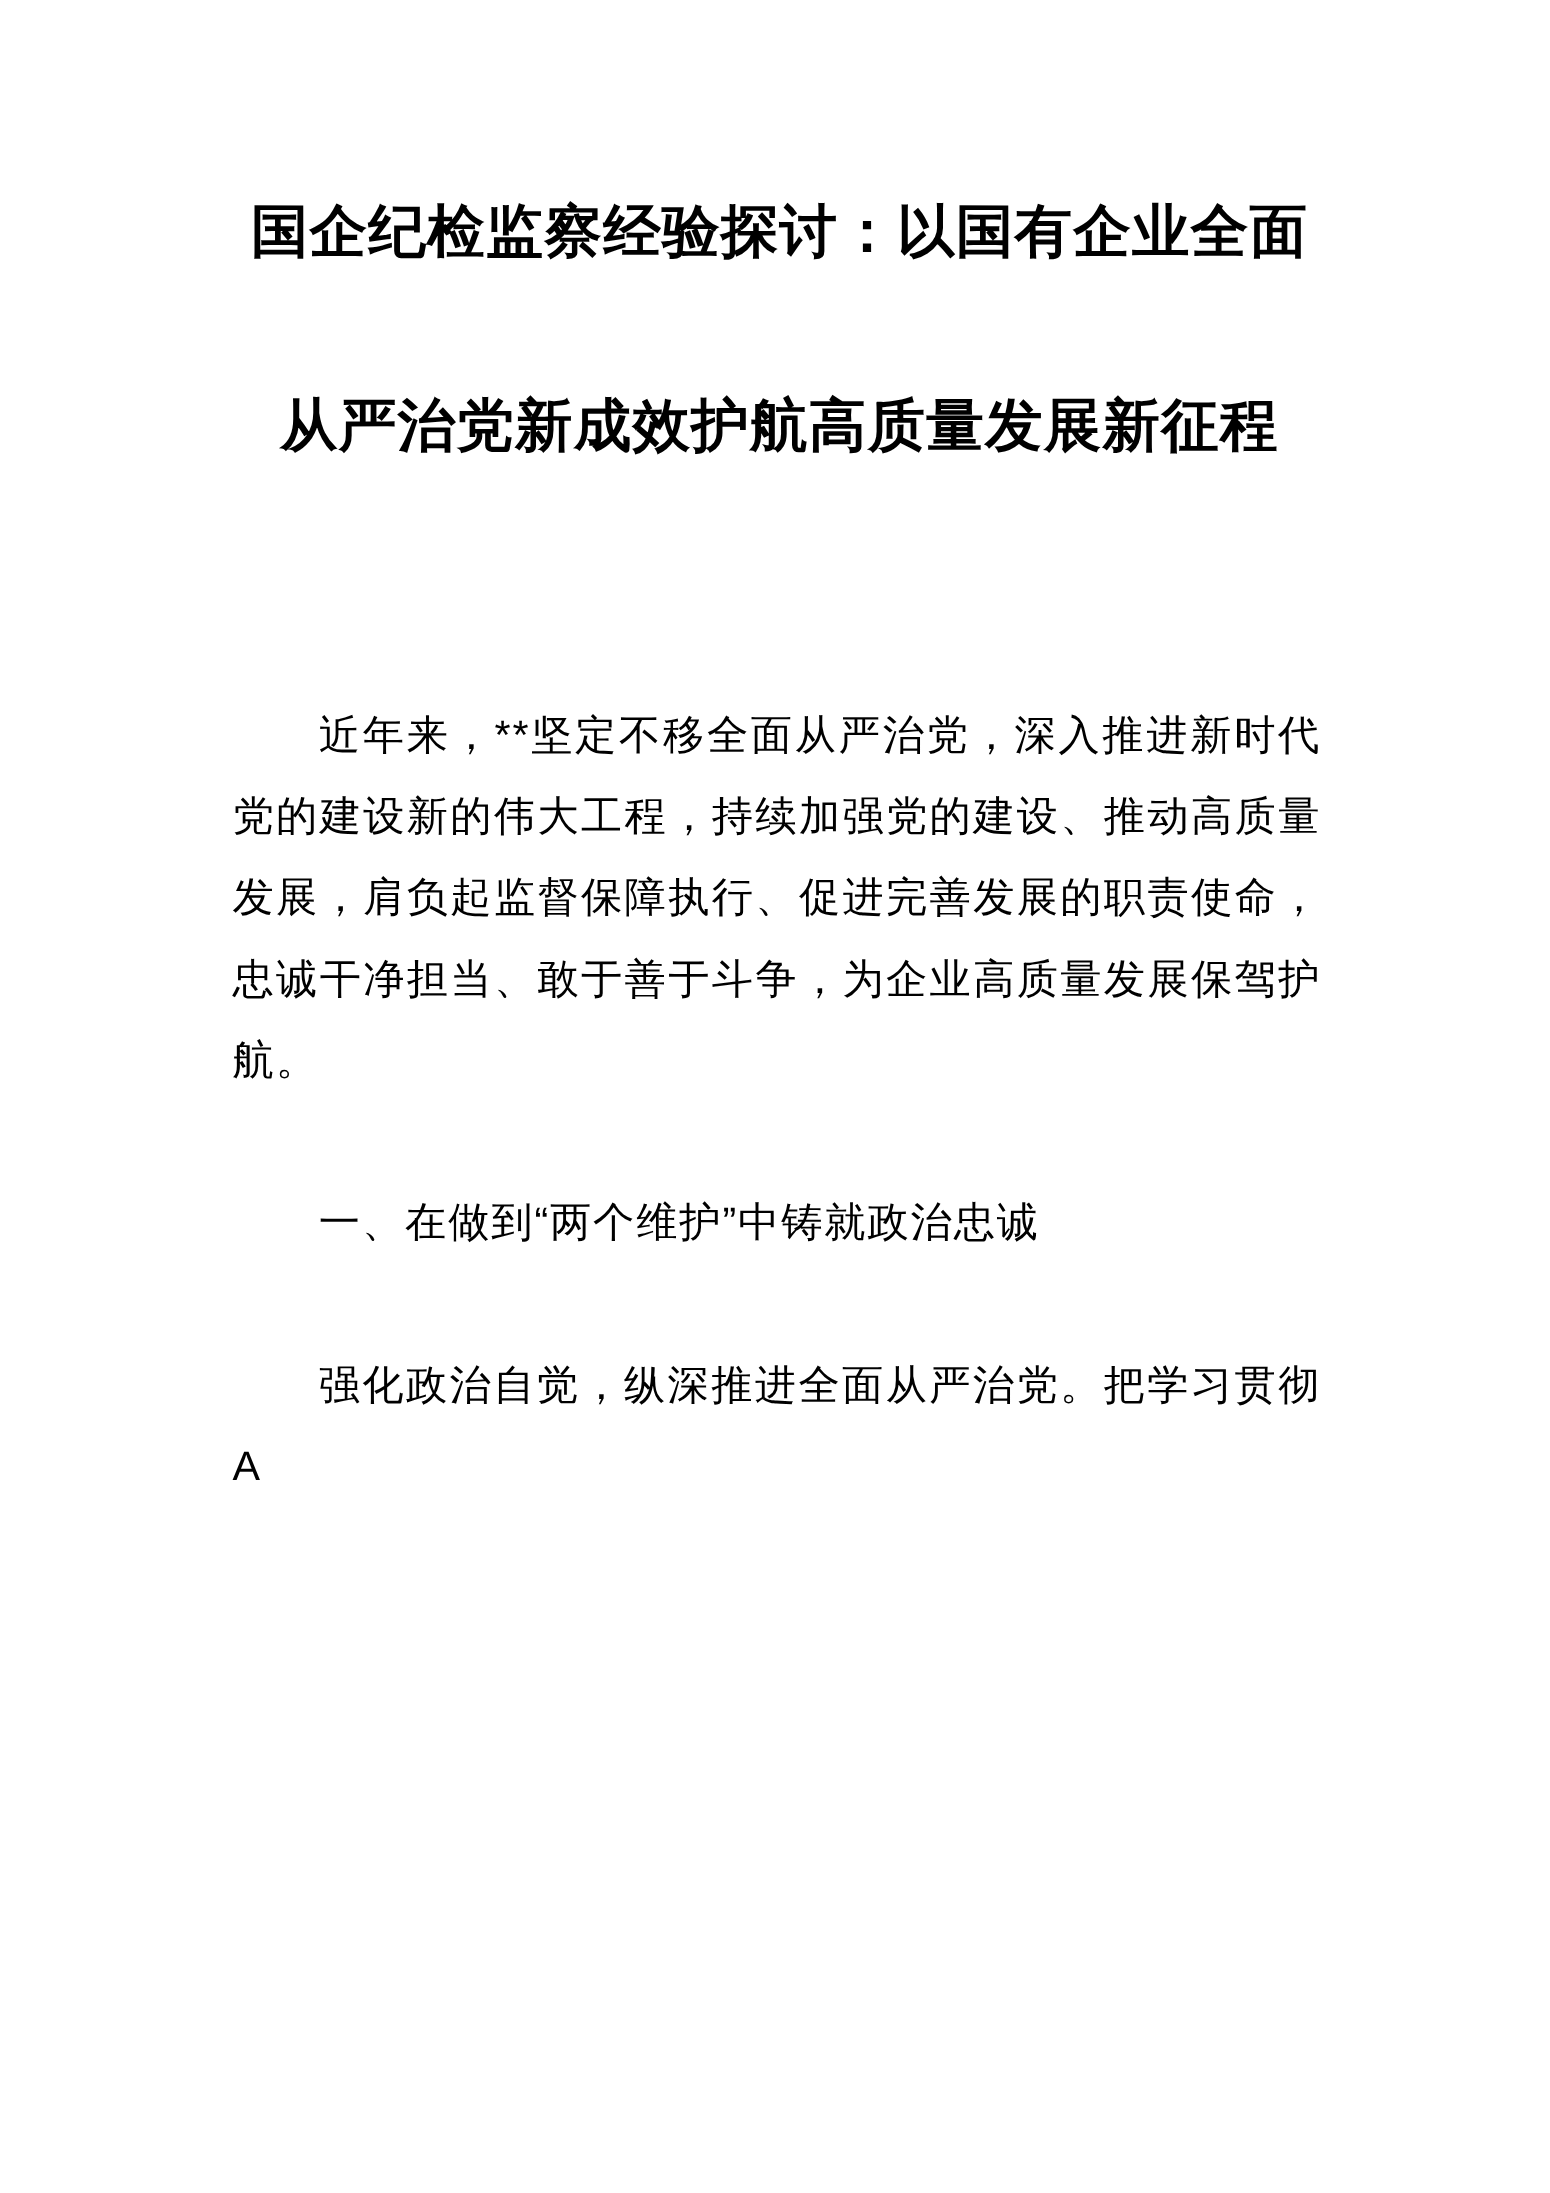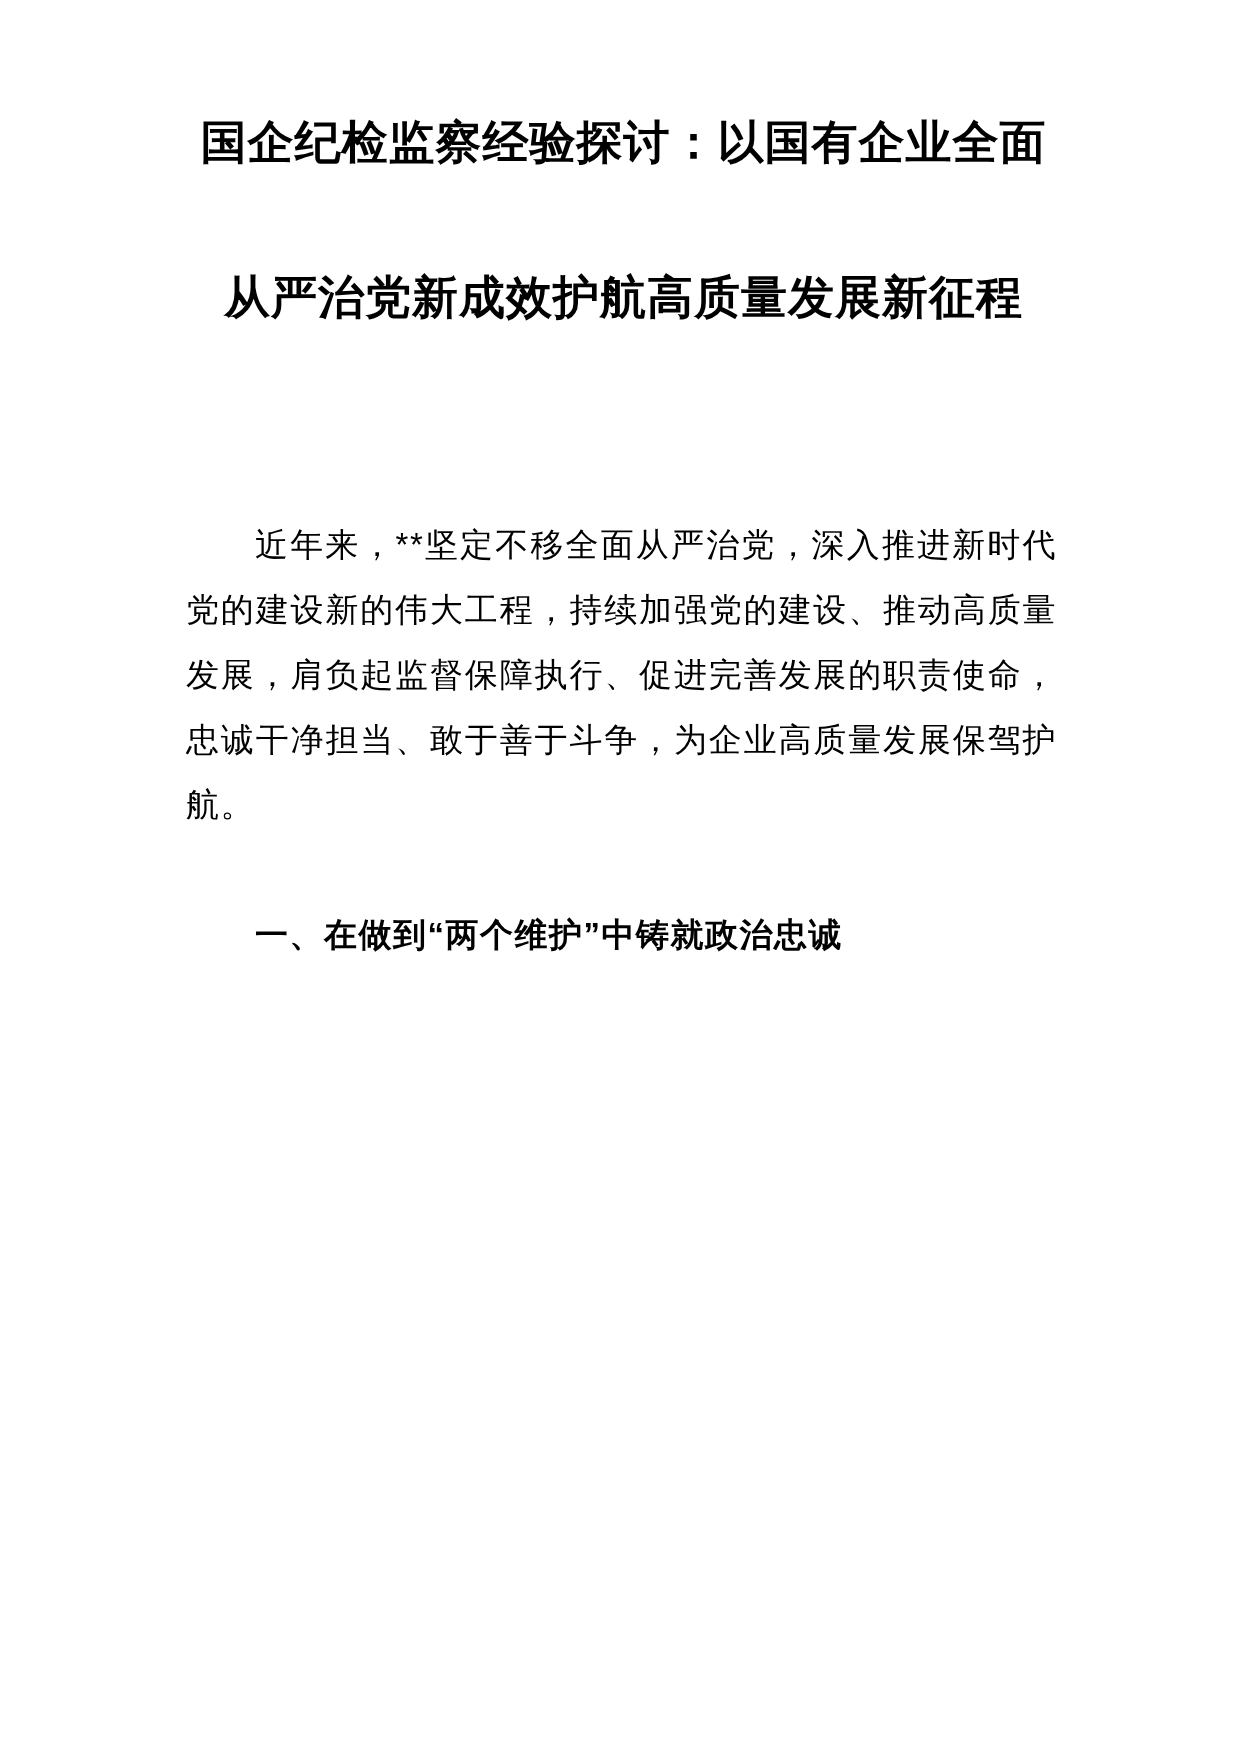--- a/index.html
+++ b/index.html
@@ -6,21 +6,21 @@
     margin: 0;
     padding: 0;
     background: #ffffff;
   }
   .page {
     position: relative;
     width: 1240px;
     height: 1328px;
     background: #ffffff;
     box-sizing: border-box;
-    padding: 65px 179px 0 186px;
+    padding: 108px 179px 0 186px;
     overflow: hidden;
     font-family: "Liberation Sans", sans-serif;
     color: #000000;
   }
   .doc-title {
     margin: 0 0 137px 0;
     font-size: 46px;
     font-weight: 900;
     line-height: 155px;
     text-align: center;
@@ -36,32 +36,32 @@
     font-weight: 400;
     line-height: 65px;
     letter-spacing: 1.5px;
     text-indent: 69px;
     text-align: justify;
     text-justify: inter-ideograph;
   }
   .section-heading {
     
     text-align: left;
-    font-weight: bold;
   }
 </style>
 </head>
 <body>
 
 <div class="page">
 
   <h1 class="doc-title">
     <span class="title-line">国企纪检监察经验探讨：以国有企业全面</span>
     <span class="title-line">从严治党新成效护航高质量发展新征程</span>
   </h1>
 
   <p class="body-para">近年来，**坚定不移全面从严治党，深入推进新时代党的建设新的伟大工程，持续加强党的建设、推动高质量发展，肩负起监督保障执行、促进完善发展的职责使命，忠诚干净担当、敢于善于斗争，为企业高质量发展保驾护航。</p>
 
   <p class="body-para section-heading">一、在做到“两个维护”中铸就政治忠诚</p>
 
 
+  <p class="body-para">强化政治自觉，纵深推进全面从严治党。把学习贯彻 A</p>
 
 </div>
 
 </body></html>

